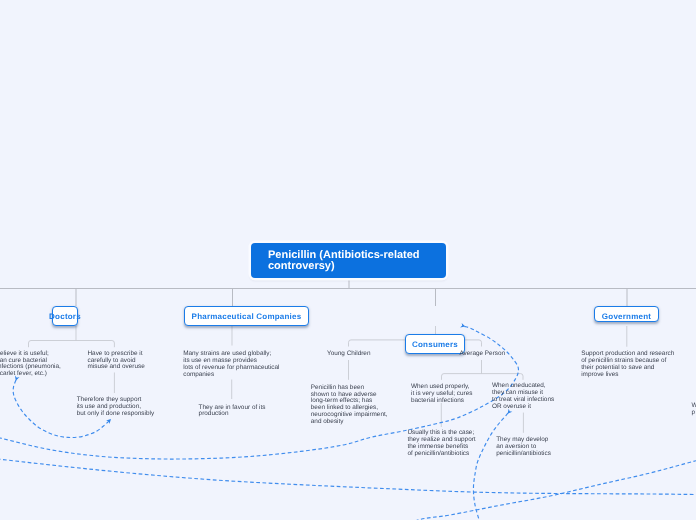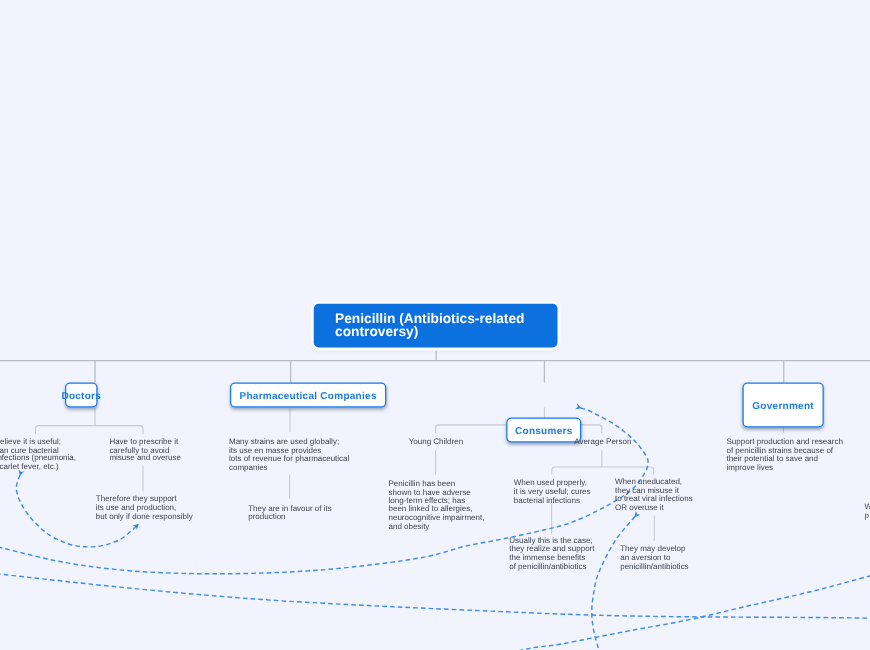--- a/index.html
+++ b/index.html
@@ -81,21 +81,21 @@
 
   <div class="node cat-node" style="left:52px;top:306px;width:26px;height:20px;">
       <span>Doctors</span>
     </div>
   <div class="node cat-node" style="left:170px;top:306px;width:125px;height:20px;margin-left:14px;">
       <span>Pharmaceutical Companies</span>
     </div>
   <div class="node cat-node" style="left:405px;top:306px;width:60px;height:20px;margin-top:28px;">
       <span>Consumers</span>
     </div>
-  <div class="node cat-node" style="left:594px;top:306px;width:65px;height:36px;">
+  <div class="node cat-node" style="left:594px;top:306px;width:65px;height:16px;align-items:flex-end;">
       <span>Government</span>
     </div>
 
   <div class="node lbl" style="left:-3.5px;top:350.8px;">believe it is useful;
 can cure bacterial
 infections (pneumonia,
 scarlet fever, etc.)</div>
   <div class="node lbl" style="left:87.5px;top:350.8px;">Have to prescribe it
 carefully to avoid
 misuse and overuse</div>

